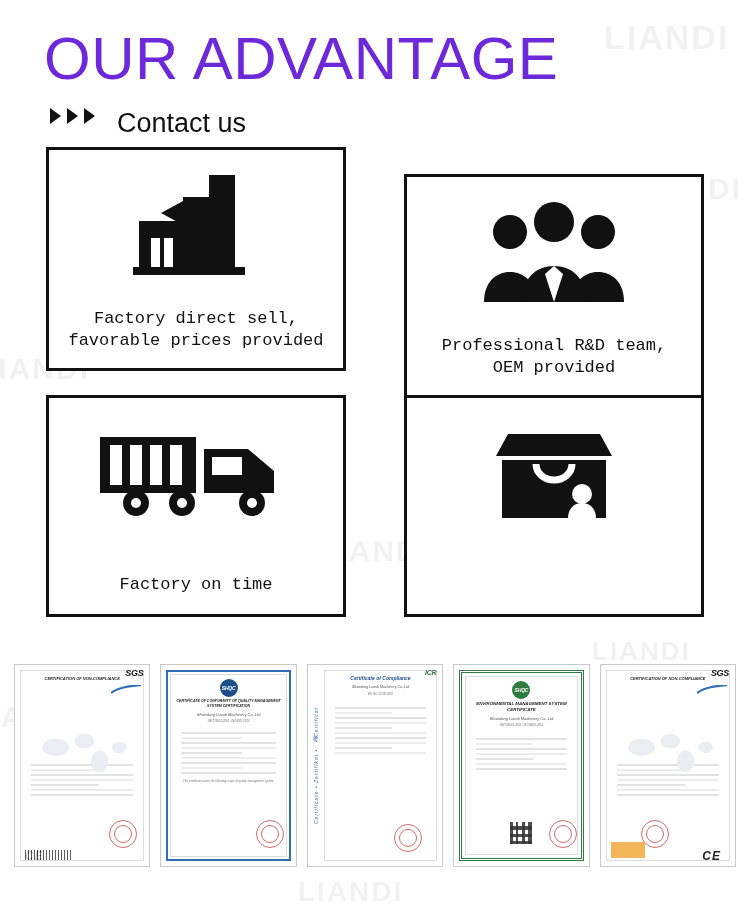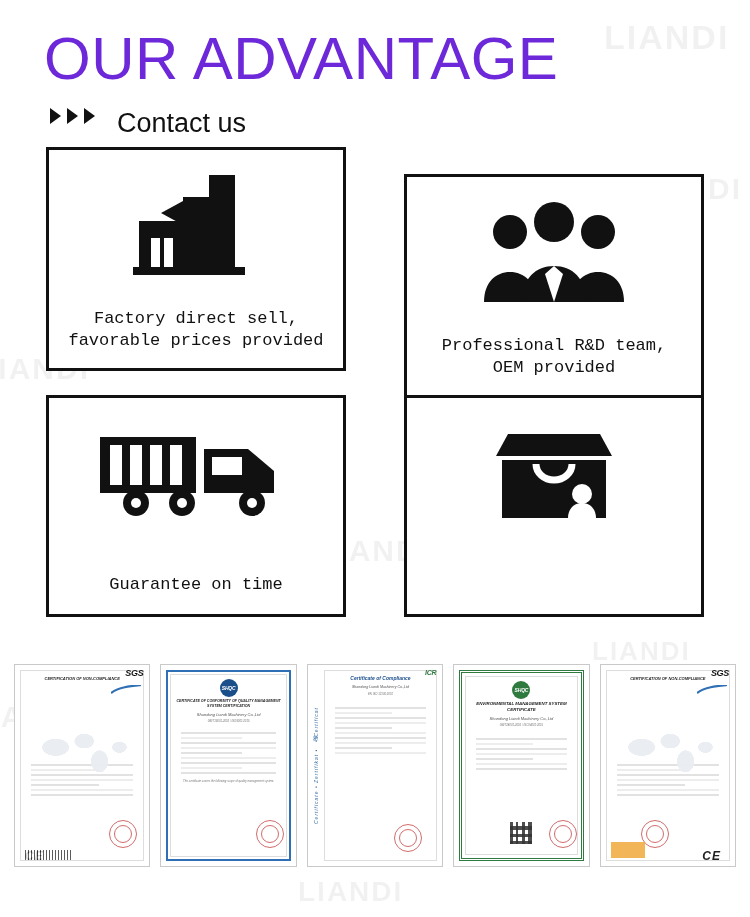--- a/index.html
+++ b/index.html
@@ -403,21 +403,21 @@
         <rect x="116" y="38" width="30" height="18" fill="#fff"></rect>
         <circle cx="40" cy="84" r="13"></circle>
         <circle cx="40" cy="84" r="5" fill="#fff"></circle>
         <circle cx="86" cy="84" r="13"></circle>
         <circle cx="86" cy="84" r="5" fill="#fff"></circle>
         <circle cx="156" cy="84" r="13"></circle>
         <circle cx="156" cy="84" r="5" fill="#fff"></circle>
       </svg>
     </div>
     <div class="card-label">
-      <div>Guarantee on time</div>
+      <div>Factory on time</div>
     </div>
   </div>
 
   <div class="card card-br">
     <div class="card-icon">
       <svg width="140" height="110" viewBox="0 0 140 110" fill="#111">
         <polygon points="24,18 116,18 128,40 12,40"></polygon>
         <rect x="18" y="44" width="104" height="58"></rect>
         <path d="M52 48a18 16 0 0036 0" fill="none" stroke="#fff" stroke-width="7"></path>
         <circle cx="98" cy="78" r="10" fill="#fff"></circle>

